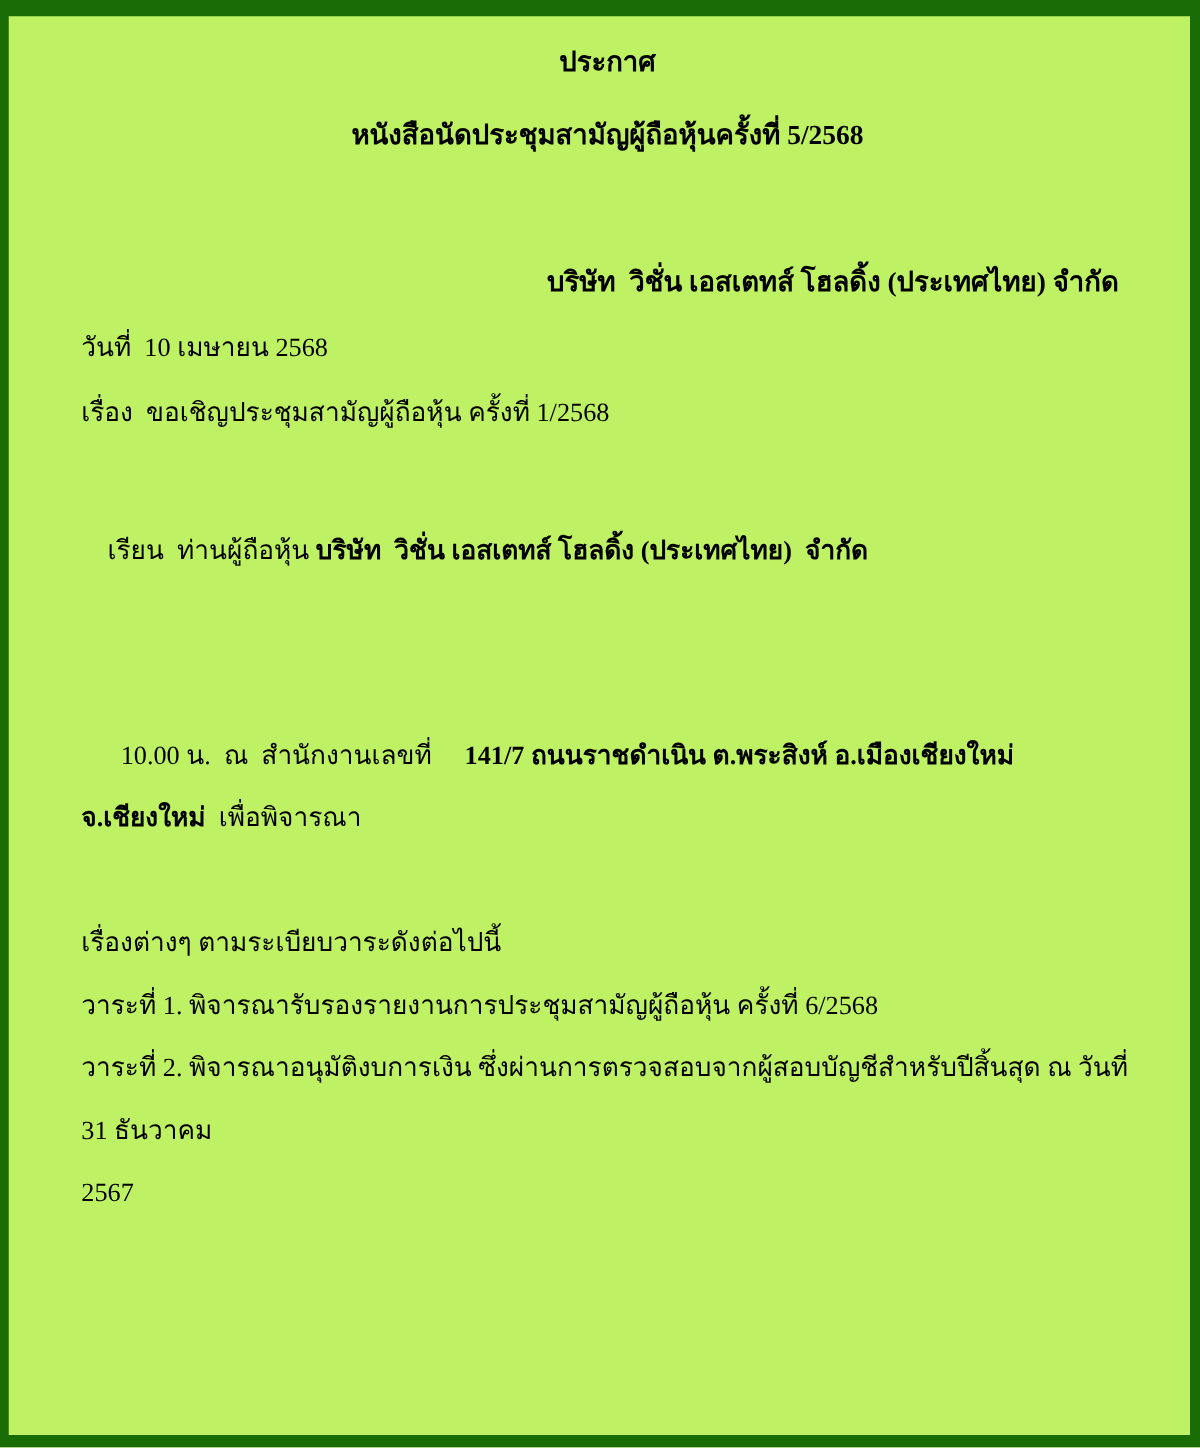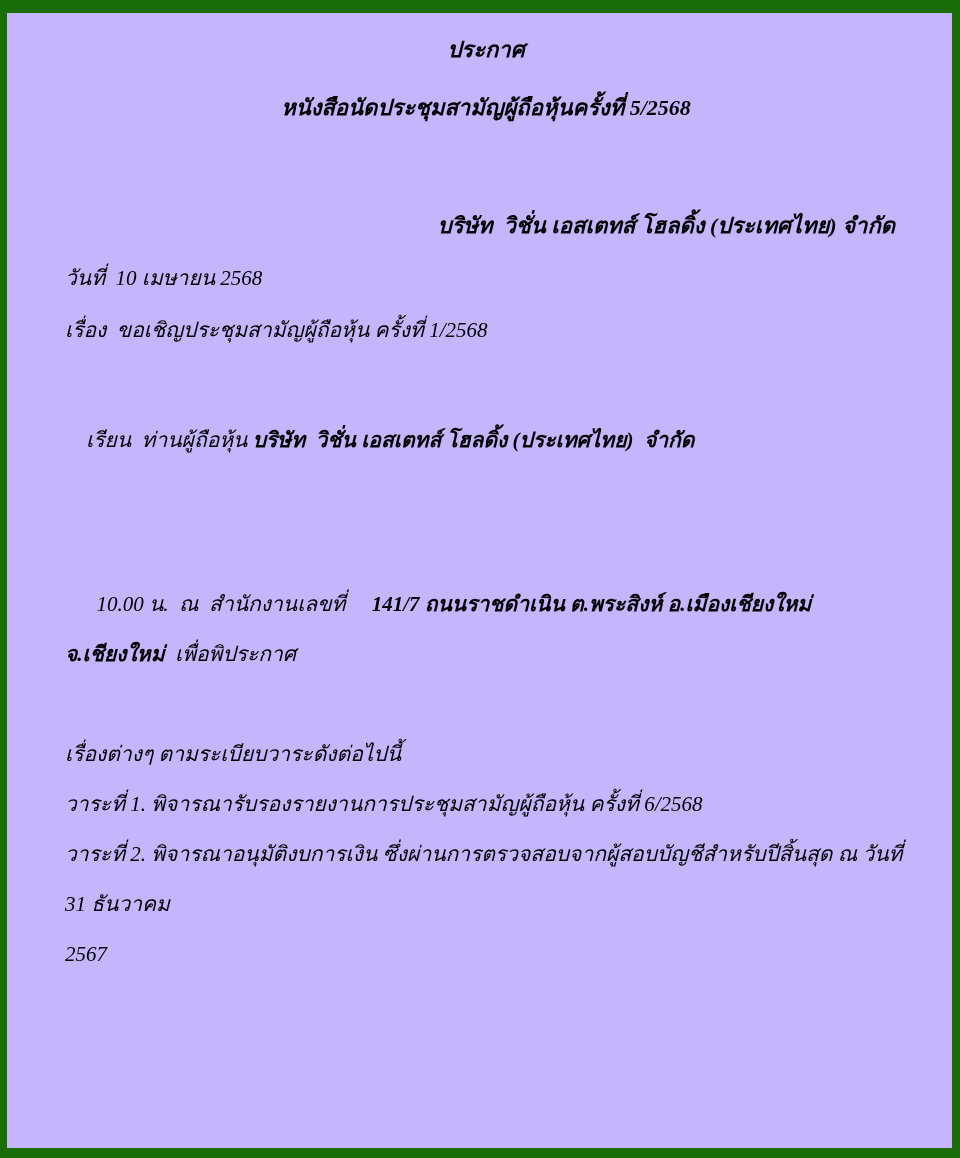--- a/index.html
+++ b/index.html
@@ -41,39 +41,39 @@
   }
   .date-line { margin-top: 2px; }
   .subject-line { margin-top: 2px; }
   .attention-line { margin-top: 10px; }
   .body-para { margin-top: 14px; }
   .indent { text-indent: 35px; }
 </style>
 </head>
 <body>
 
-<div class="frame" style="border-color: rgb(26, 108, 6); background: #c4b5fd; color: rgb(0, 0, 0); font-style: italic;">
+<div class="frame" style="border-color: rgb(26, 108, 6); background: #bef264; color: rgb(0, 0, 0);">
 
   <div class="line title-line">ประกาศ</div>
 
   <div class="line title-line subtitle-line">หนังสือนัดประชุมสามัญผู้ถือหุ้นครั้งที่ 5/2568</div>
 
   <div class="line company-line">บริษัท  วิชั่น เอสเตทส์ โฮลดิ้ง (ประเทศไทย) จำกัด</div>
 
   <div class="line date-line">วันที่  10 เมษายน 2568</div>
 
   <div class="line subject-line">เรื่อง  ขอเชิญประชุมสามัญผู้ถือหุ้น ครั้งที่ 1/2568</div>
 
   <div class="line attention-line">
     <span>เรียน  ท่านผู้ถือหุ้น </span><span class="b">บริษัท  วิชั่น เอสเตทส์ โฮลดิ้ง (ประเทศไทย)  จำกัด</span>
   </div>
 
   <div class="body-para">
     <div class="line">
-      <span>10.00 น.  ณ  สำนักงานเลขที่     </span><span class="b">141/7 ถนนราชดำเนิน ต.พระสิงห์ อ.เมืองเชียงใหม่ จ.เชียงใหม่</span><span>  เพื่อพิประกาศ</span>
+      <span>10.00 น.  ณ  สำนักงานเลขที่     </span><span class="b">141/7 ถนนราชดำเนิน ต.พระสิงห์ อ.เมืองเชียงใหม่ จ.เชียงใหม่</span><span>  เพื่อพิจารณา</span>
     </div>
     <div class="line">เรื่องต่างๆ ตามระเบียบวาระดังต่อไปนี้</div>
   </div>
 
   <div class="line">วาระที่ 1. พิจารณารับรองรายงานการประชุมสามัญผู้ถือหุ้น ครั้งที่ 6/2568</div>
 
   <div class="line">วาระที่ 2. พิจารณาอนุมัติงบการเงิน ซึ่งผ่านการตรวจสอบจากผู้สอบบัญชีสำหรับปีสิ้นสุด ณ วันที่ 31 ธันวาคม</div>
 
   <div class="line">2567</div>
 

